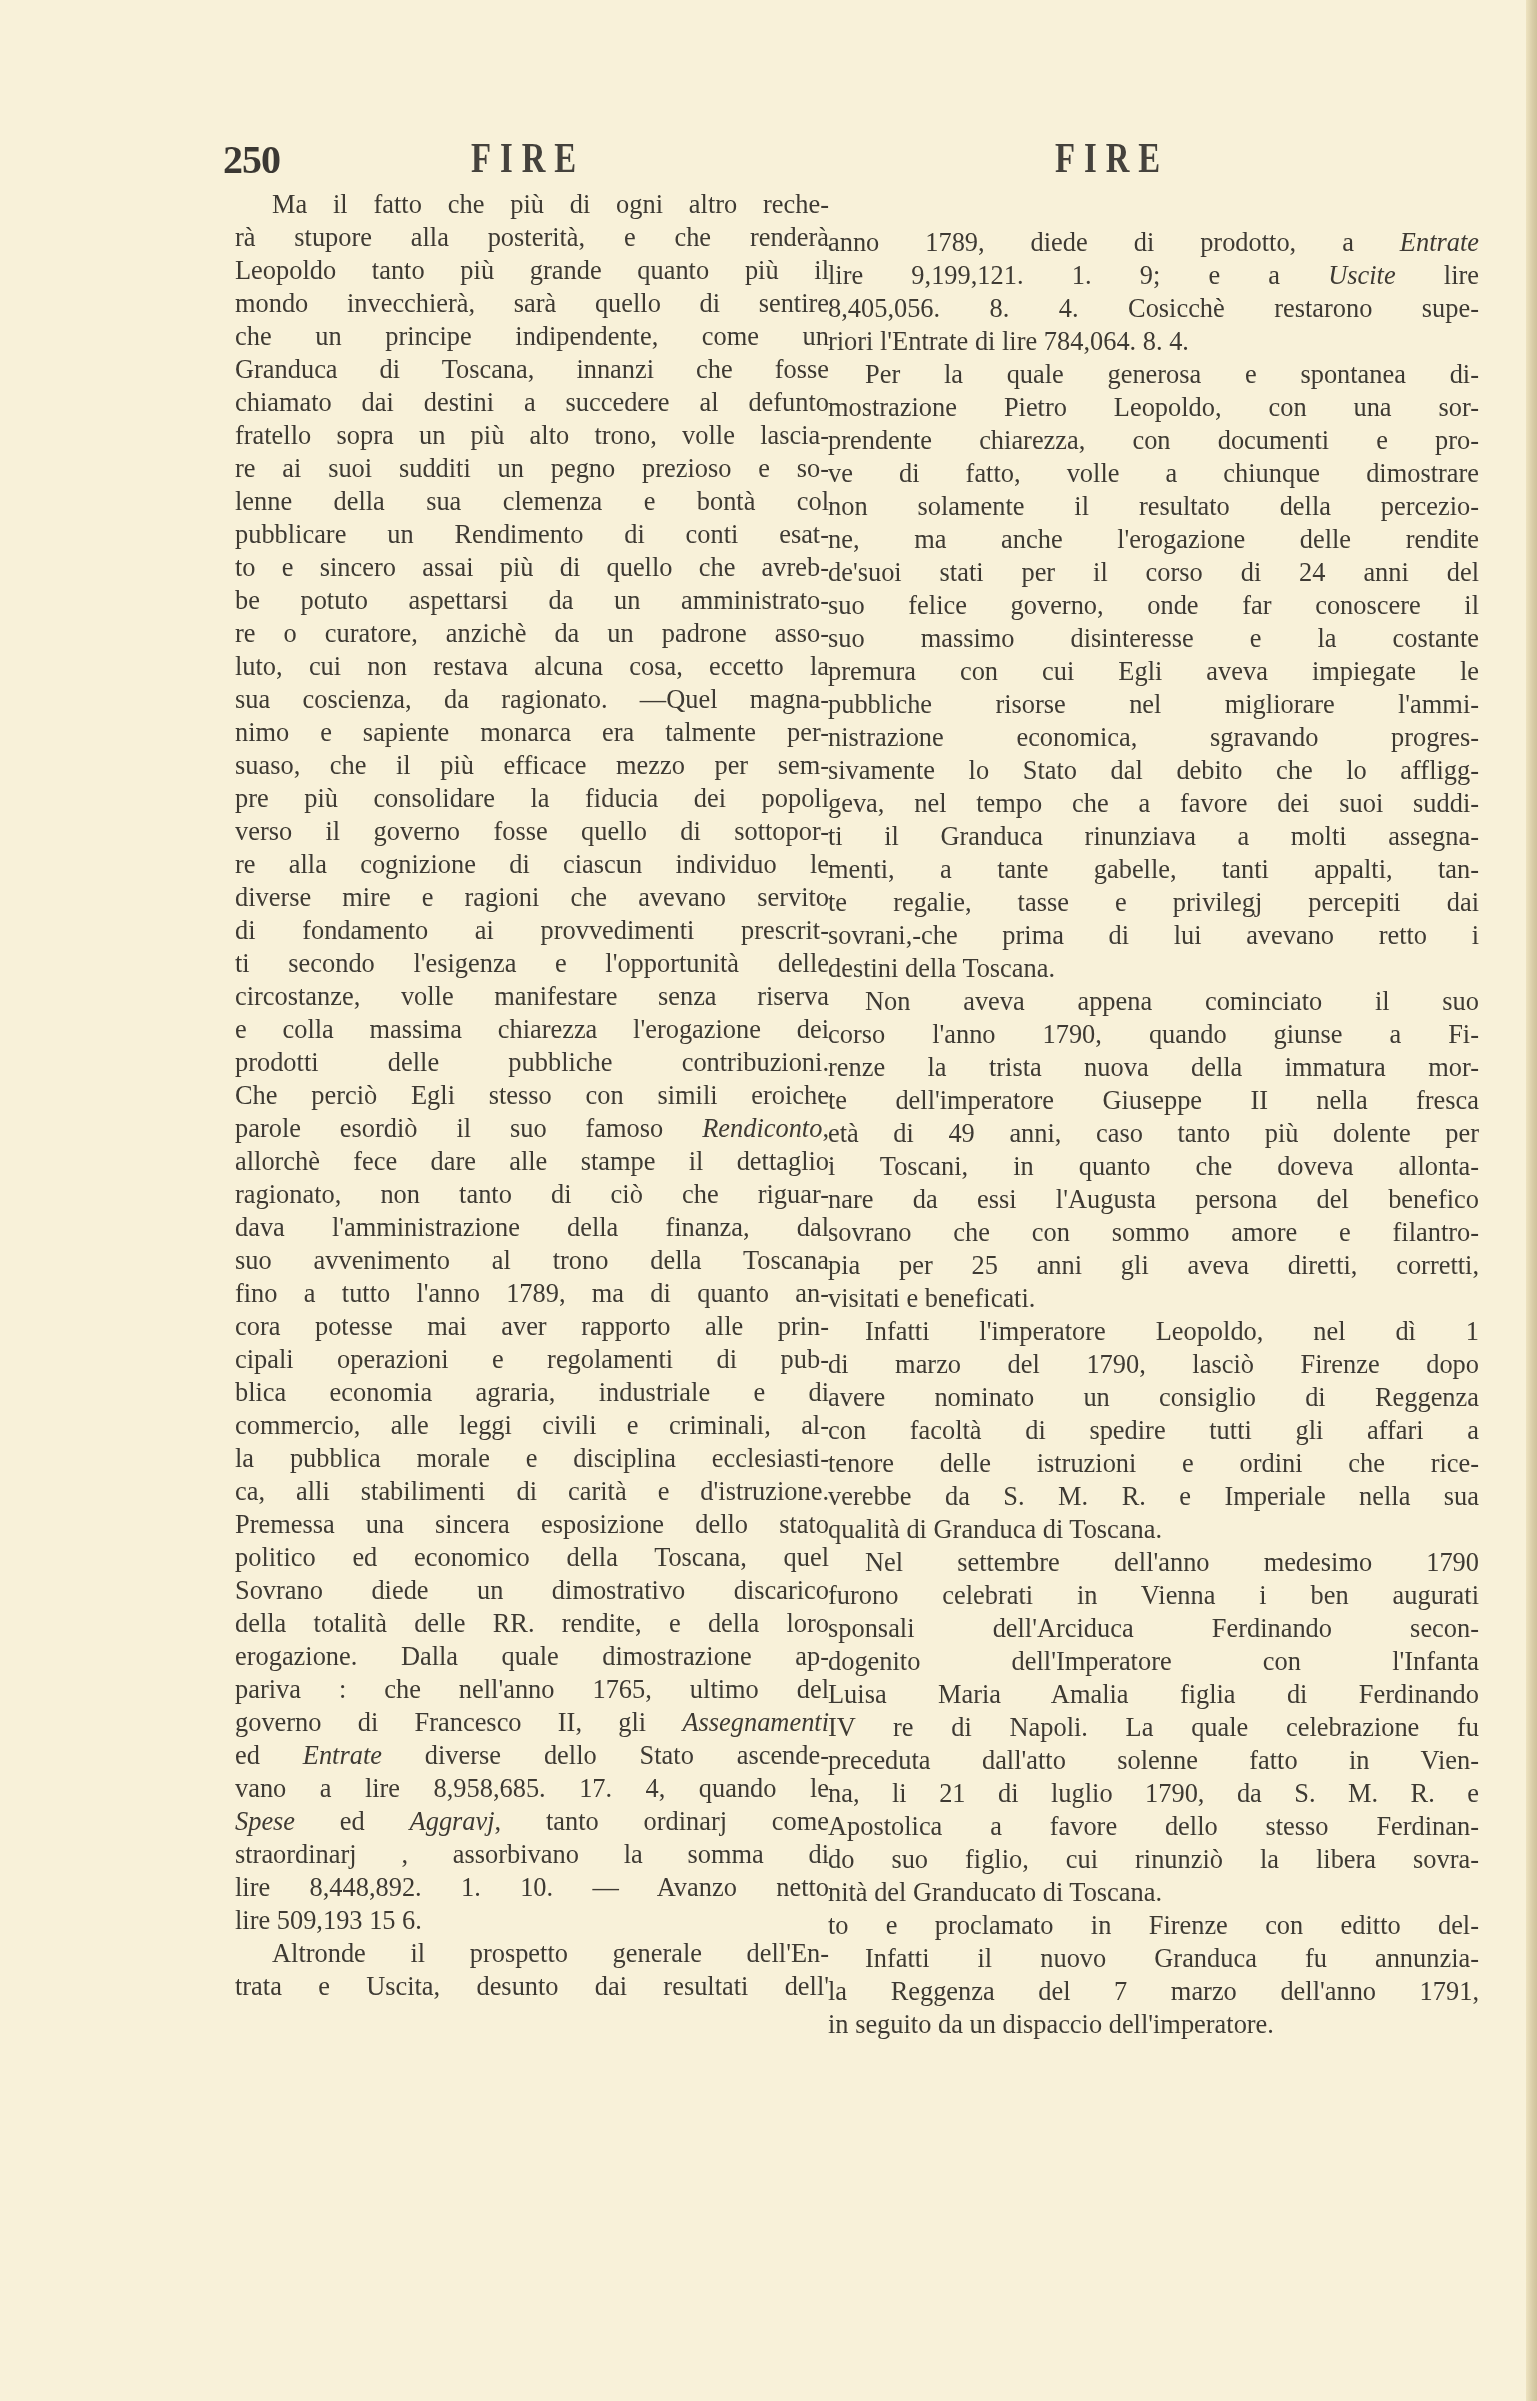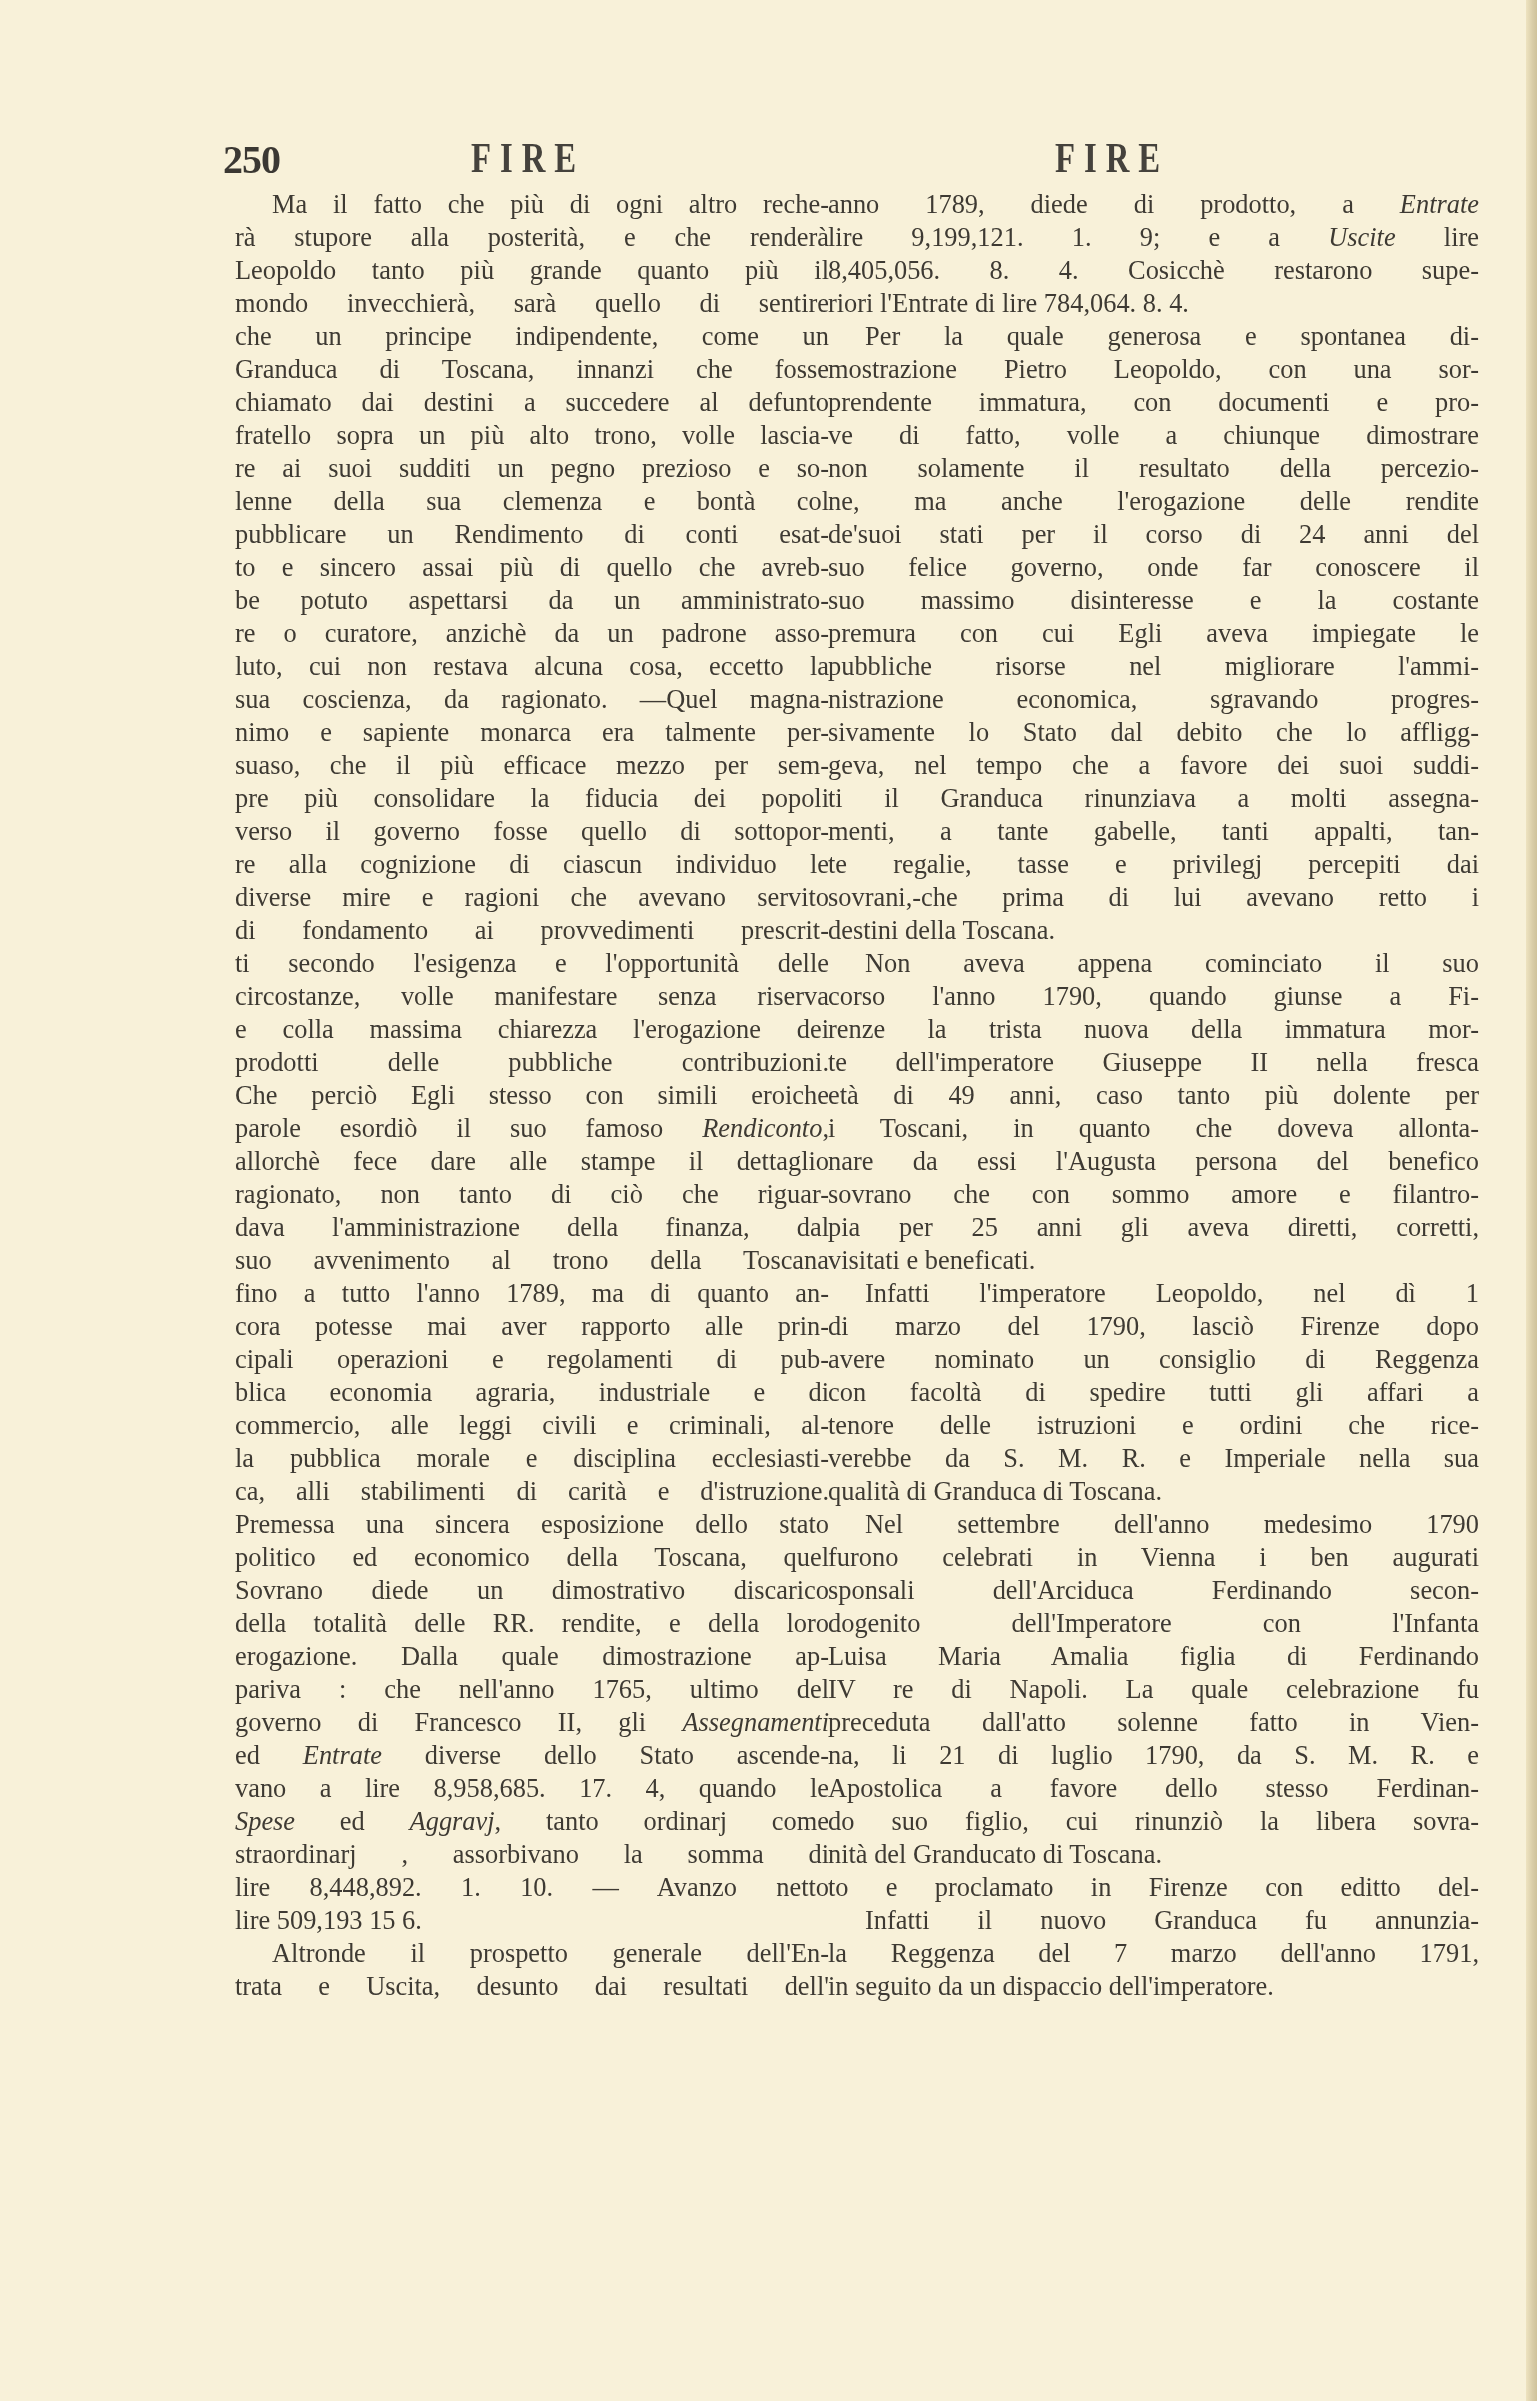--- a/index.html
+++ b/index.html
@@ -24,21 +24,21 @@
     transform:scaleX(0.78); transform-origin:left top;
   }
   .header-title.left { left:471px; }
   .header-title.right { left:1055px; }
   .col {
     position:absolute; top:188px;
     font-size:26.4px; line-height:33px;
     text-align:justify; text-align-last:justify;
   }
   .col.left { left:223px; width:594px;margin-left:12px; }
-  .col.right { left:828px; width:651px; }
+  .col.right { left:828px; width:651px;margin-top:38px; }
   .line { display:block; white-space:nowrap; height:33px; overflow:visible; }
   .line span.t { display:inline-block; width:100%; text-align:justify; text-align-last:justify; }
   .line.last span.t { text-align-last:left; }
   .line.indent span.t { padding-left:37px; box-sizing:border-box; }
   i { font-style:italic; }
 </style>
 </head>
 <body>
 
 <div class="page-edge"></div>
@@ -104,21 +104,21 @@
     <div class="line indent"><span class="t">Altronde il prospetto generale dell'En-</span></div>
     <div class="line"><span class="t">trata e Uscita, desunto dai resultati dell'</span></div>
   </div>
 <div class="col right" id="col-right">
     <div class="line"><span class="t">anno 1789, diede di prodotto, a <i>Entrate</i></span></div>
     <div class="line"><span class="t">lire 9,199,121. 1. 9; e a <i>Uscite</i> lire</span></div>
     <div class="line"><span class="t">8,405,056. 8. 4. Cosicchè restarono supe-</span></div>
     <div class="line last"><span class="t">riori l'Entrate di lire 784,064. 8. 4.</span></div>
     <div class="line indent"><span class="t">Per la quale generosa e spontanea di-</span></div>
     <div class="line"><span class="t">mostrazione Pietro Leopoldo, con una sor-</span></div>
-    <div class="line"><span class="t">prendente immatura, con documenti e pro-</span></div>
+    <div class="line"><span class="t">prendente chiarezza, con documenti e pro-</span></div>
     <div class="line"><span class="t">ve di fatto, volle a chiunque dimostrare</span></div>
     <div class="line"><span class="t">non solamente il resultato della percezio-</span></div>
     <div class="line"><span class="t">ne, ma anche l'erogazione delle rendite</span></div>
     <div class="line"><span class="t">de'suoi stati per il corso di 24 anni del</span></div>
     <div class="line"><span class="t">suo felice governo, onde far conoscere il</span></div>
     <div class="line"><span class="t">suo massimo disinteresse e la costante</span></div>
     <div class="line"><span class="t">premura con cui Egli aveva impiegate le</span></div>
     <div class="line"><span class="t">pubbliche risorse nel migliorare l'ammi-</span></div>
     <div class="line"><span class="t">nistrazione economica, sgravando progres-</span></div>
     <div class="line"><span class="t">sivamente lo Stato dal debito che lo affligg-</span></div>

